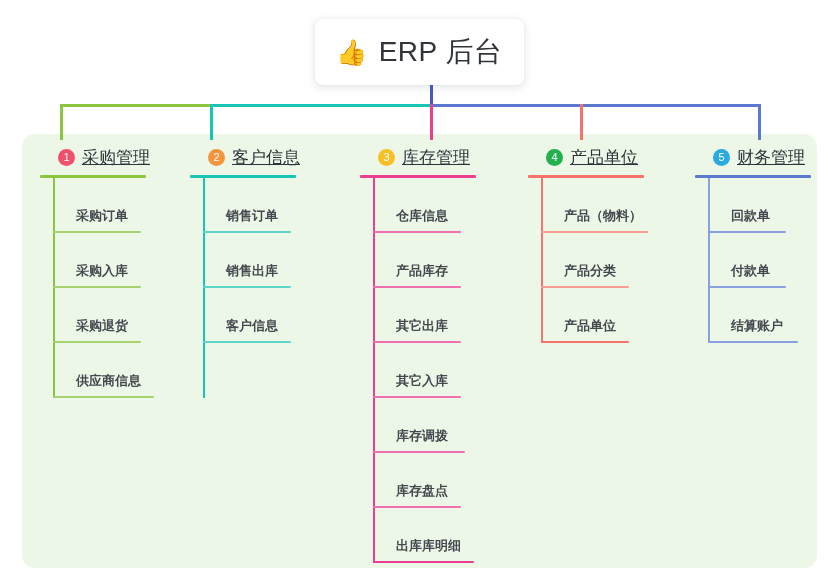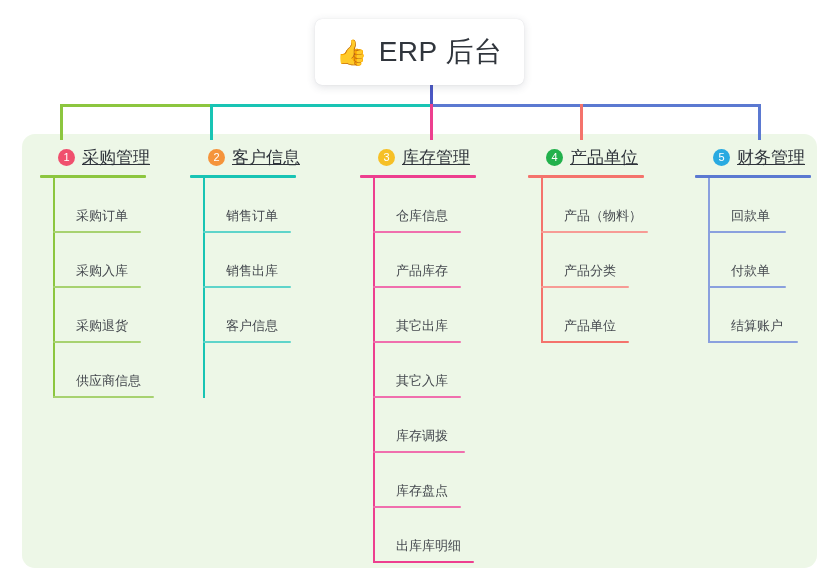--- a/index.html
+++ b/index.html
@@ -106,20 +106,21 @@
     height: 3px;
     margin-top: 7px;
     border-radius: 1px;
   }
 
   
   .leaves {
     position: relative;
     margin-left: 13px;
     padding-left: 0;
+    font-weight: bold;
   }
   .spine {
     position: absolute;
     left: 0;
     top: 0;
     width: 2px;
   }
   .leaf {
     position: relative;
     height: 55px;

